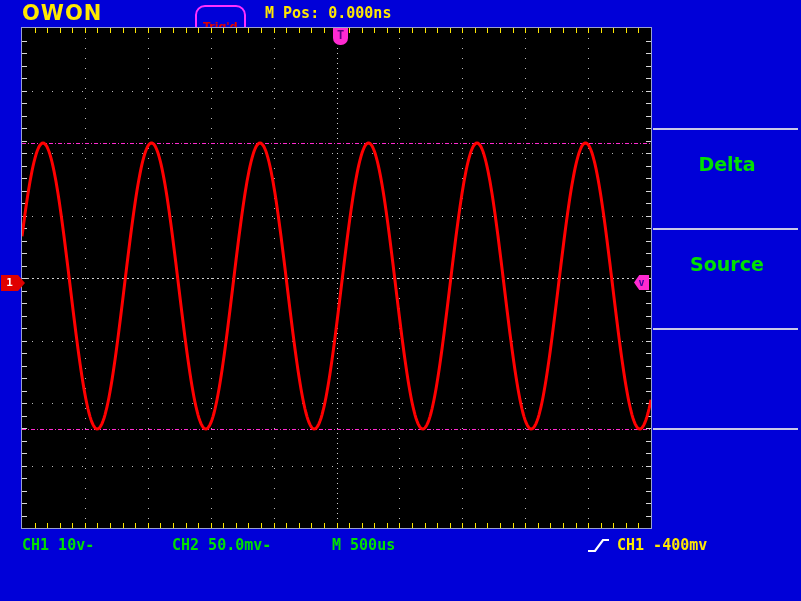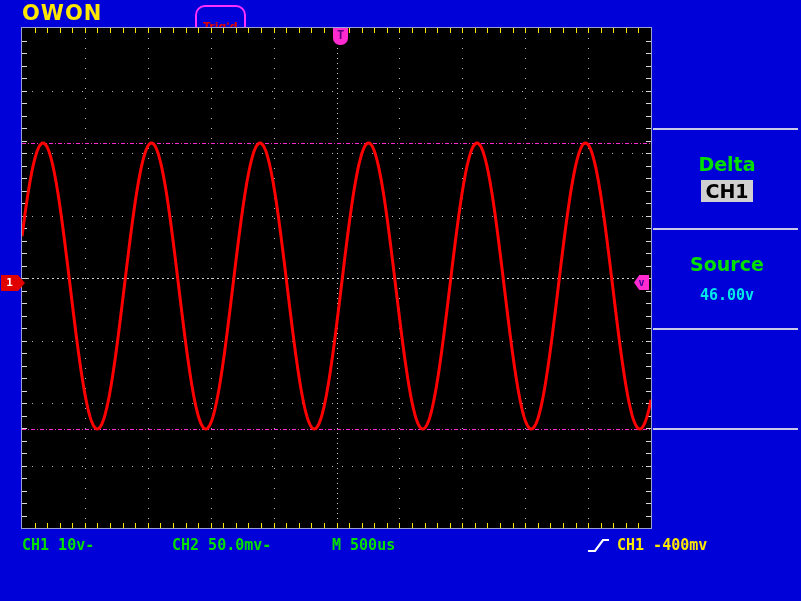--- a/index.html
+++ b/index.html
@@ -113,20 +113,21 @@
   #slopeicon{position:absolute;left:586px;top:6px;width:24px;height:16px;}
 </style>
 </head>
 <body>
 
 <div id="scope">
 
   <div id="topbar">
     <div id="brand">OWON</div>
     <div id="trigd">Trig'd</div>
+    <div id="mpos">M Pos: 0.000ns</div>
   </div>
 
   <div id="plotwrap">
     <div id="plot">
         <div class="vgrid" style="left: 63px;"></div>
         <div class="vgrid" style="left: 126px;"></div>
         <div class="vgrid" style="left: 189px;"></div>
         <div class="vgrid" style="left: 252px;"></div>
         <div class="axisv" style="left: 315px;"></div>
         <div class="vgrid" style="left: 377px;"></div>
@@ -326,26 +327,24 @@
   <div id="plotborder"></div>
 
   <div id="tmarker">T</div>
   <div id="ch1marker">1</div>
   <div id="vmarker">v</div>
 
   <div id="sidemenu">
       <div class="menusep" style="top: 100px;"></div>
       <div class="menuitem" style="top: 125px;">
         <div class="mlabel" style="color: rgb(0, 224, 0);">Delta</div>
-        <div style="margin-top: 5px;"><span class="mvalue-hl">CH1</span></div>
       </div>
       <div class="menusep" style="top: 200px;"></div>
       <div class="menuitem" style="top: 225px;">
         <div class="mlabel" style="color: rgb(0, 224, 0);">Source</div>
-        <div style="margin-top: 10px;"><span class="mvalue">46.00v</span></div>
       </div>
       <div class="menusep" style="top: 300px;"></div>
       <div class="menuitem" style="top: 325px;">
       </div>
       <div class="menusep" style="top: 400px;"></div>
     </div>
 
   <div id="statusbar">
     <div class="status" style="left:22px">CH1 10v-</div>
     <div class="status" style="left:172px">CH2 50.0mv-</div>

